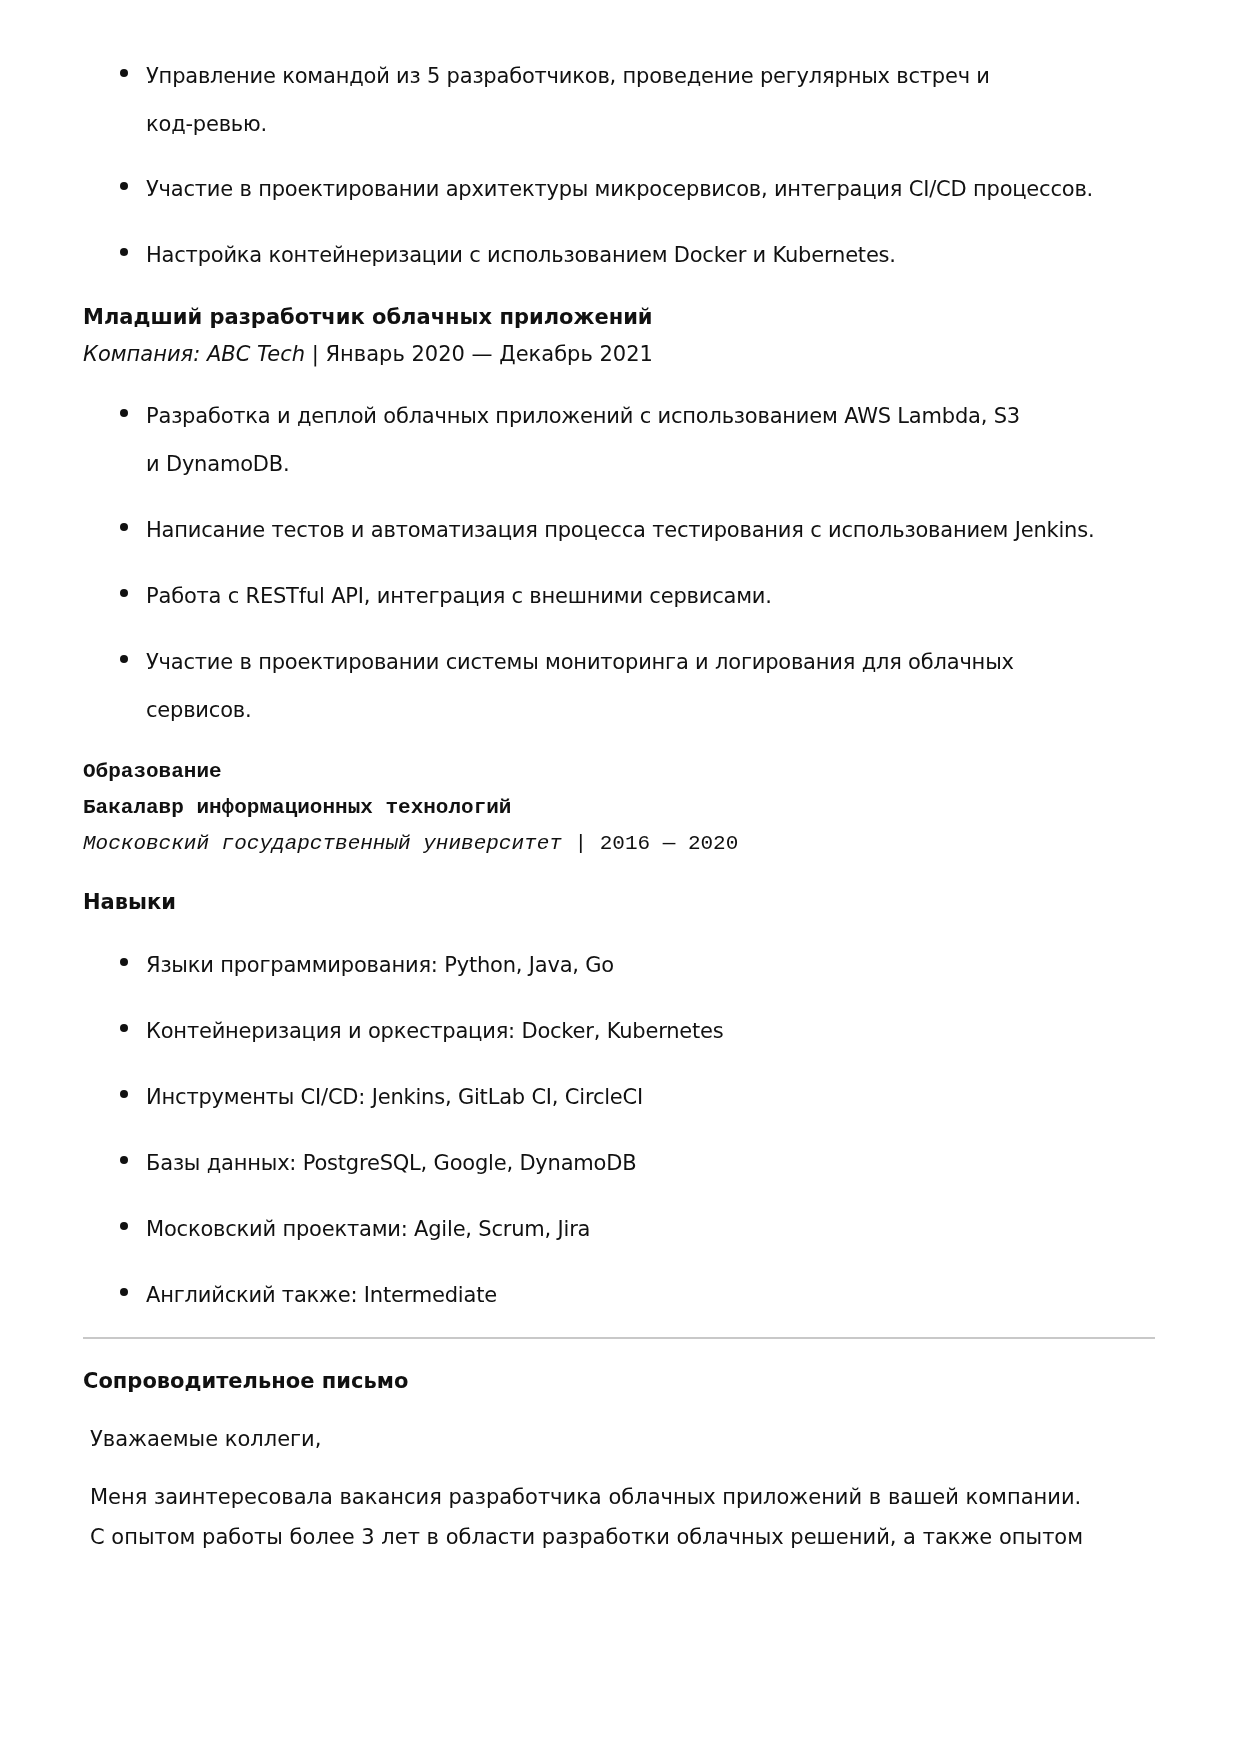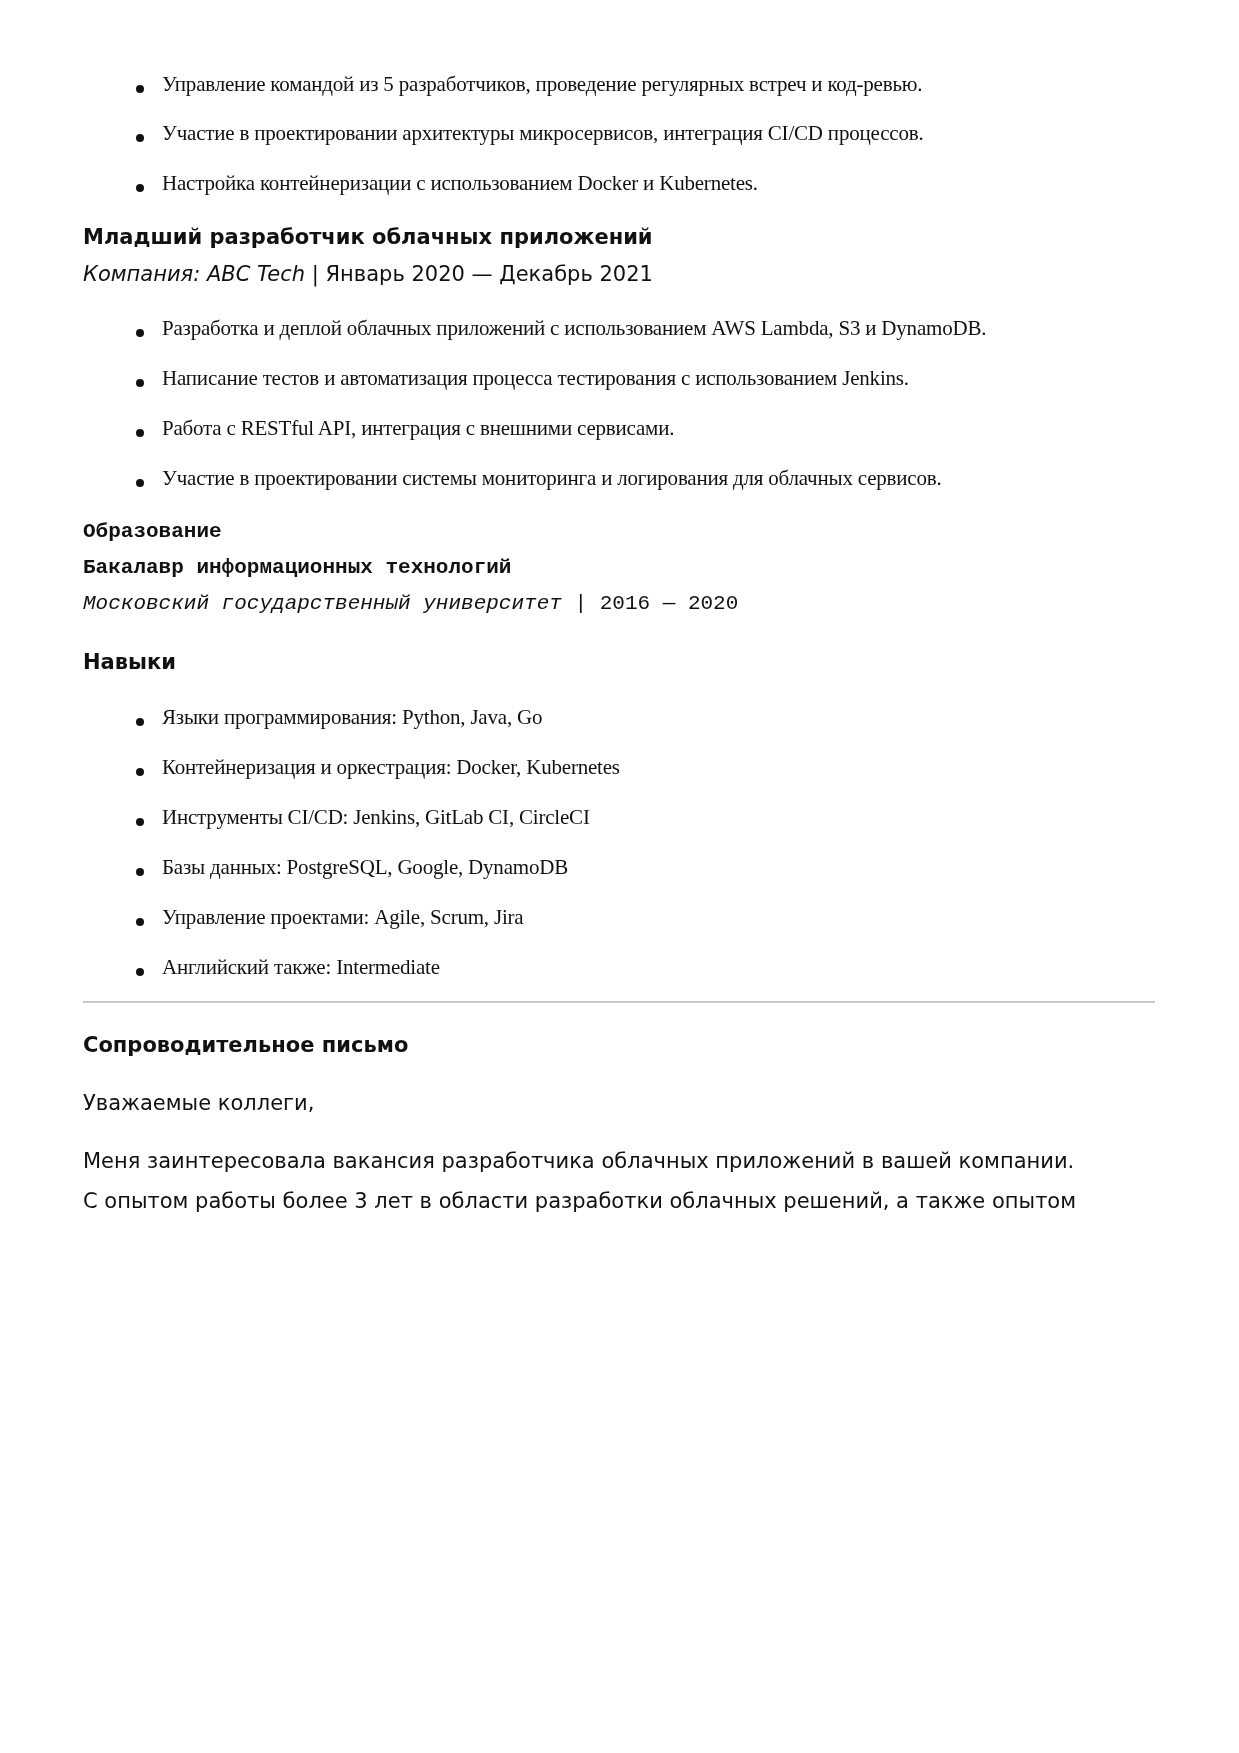--- a/index.html
+++ b/index.html
@@ -19,23 +19,22 @@
       position: relative;
       padding: 0 84px 0 83px;
     }
     ul {
       list-style: none;
       margin: 0;
       padding: 0 0 0 63px;
     }
     li {
       position: relative;
-      line-height: 32px;
-      margin: 16px;
-      font-family: Liberation Serif, serif;
+      line-height: 48px;
+      margin: 0;
     }
     li .bullet {
       position: absolute;
       left: -26px;
       top: 17px;
       width: 8px;
       height: 8px;
       border-radius: 50%;
       background: #111111;
     }
@@ -49,21 +48,21 @@
     }
     .meta {
       line-height: 40px;
       margin: 0;
     }
     .meta em {
       font-style: italic;
     }
     .para {
       line-height: 40px;
-      margin: 0;
+      margin: 7px;
     }
     hr.divider {
       border: none;
       border-top: 2px solid #c8c8c8;
       margin: 0;
       height: 0;
     }
   </style>
 </head>
 <body>
@@ -134,21 +133,21 @@
     <li style="margin-top:18px;">
       <span class="bullet"></span>
       <span class="text">Инструменты CI/CD: Jenkins, GitLab CI, CircleCI</span>
     </li>
     <li style="margin-top:18px;">
       <span class="bullet"></span>
       <span class="text">Базы данных: PostgreSQL, Google, DynamoDB</span>
     </li>
     <li style="margin-top:18px;">
       <span class="bullet"></span>
-      <span class="text">Управление проектами: Agile, Scrum, Jira</span>
+      <span class="text">Московский проектами: Agile, Scrum, Jira</span>
     </li>
     <li style="margin-top:18px;">
       <span class="bullet"></span>
       <span class="text">Английский также: Intermediate</span>
     </li>
   </ul>
 
   <hr class="divider" style="margin-top:18px;">
 
   <div style="margin-top:22px;">

